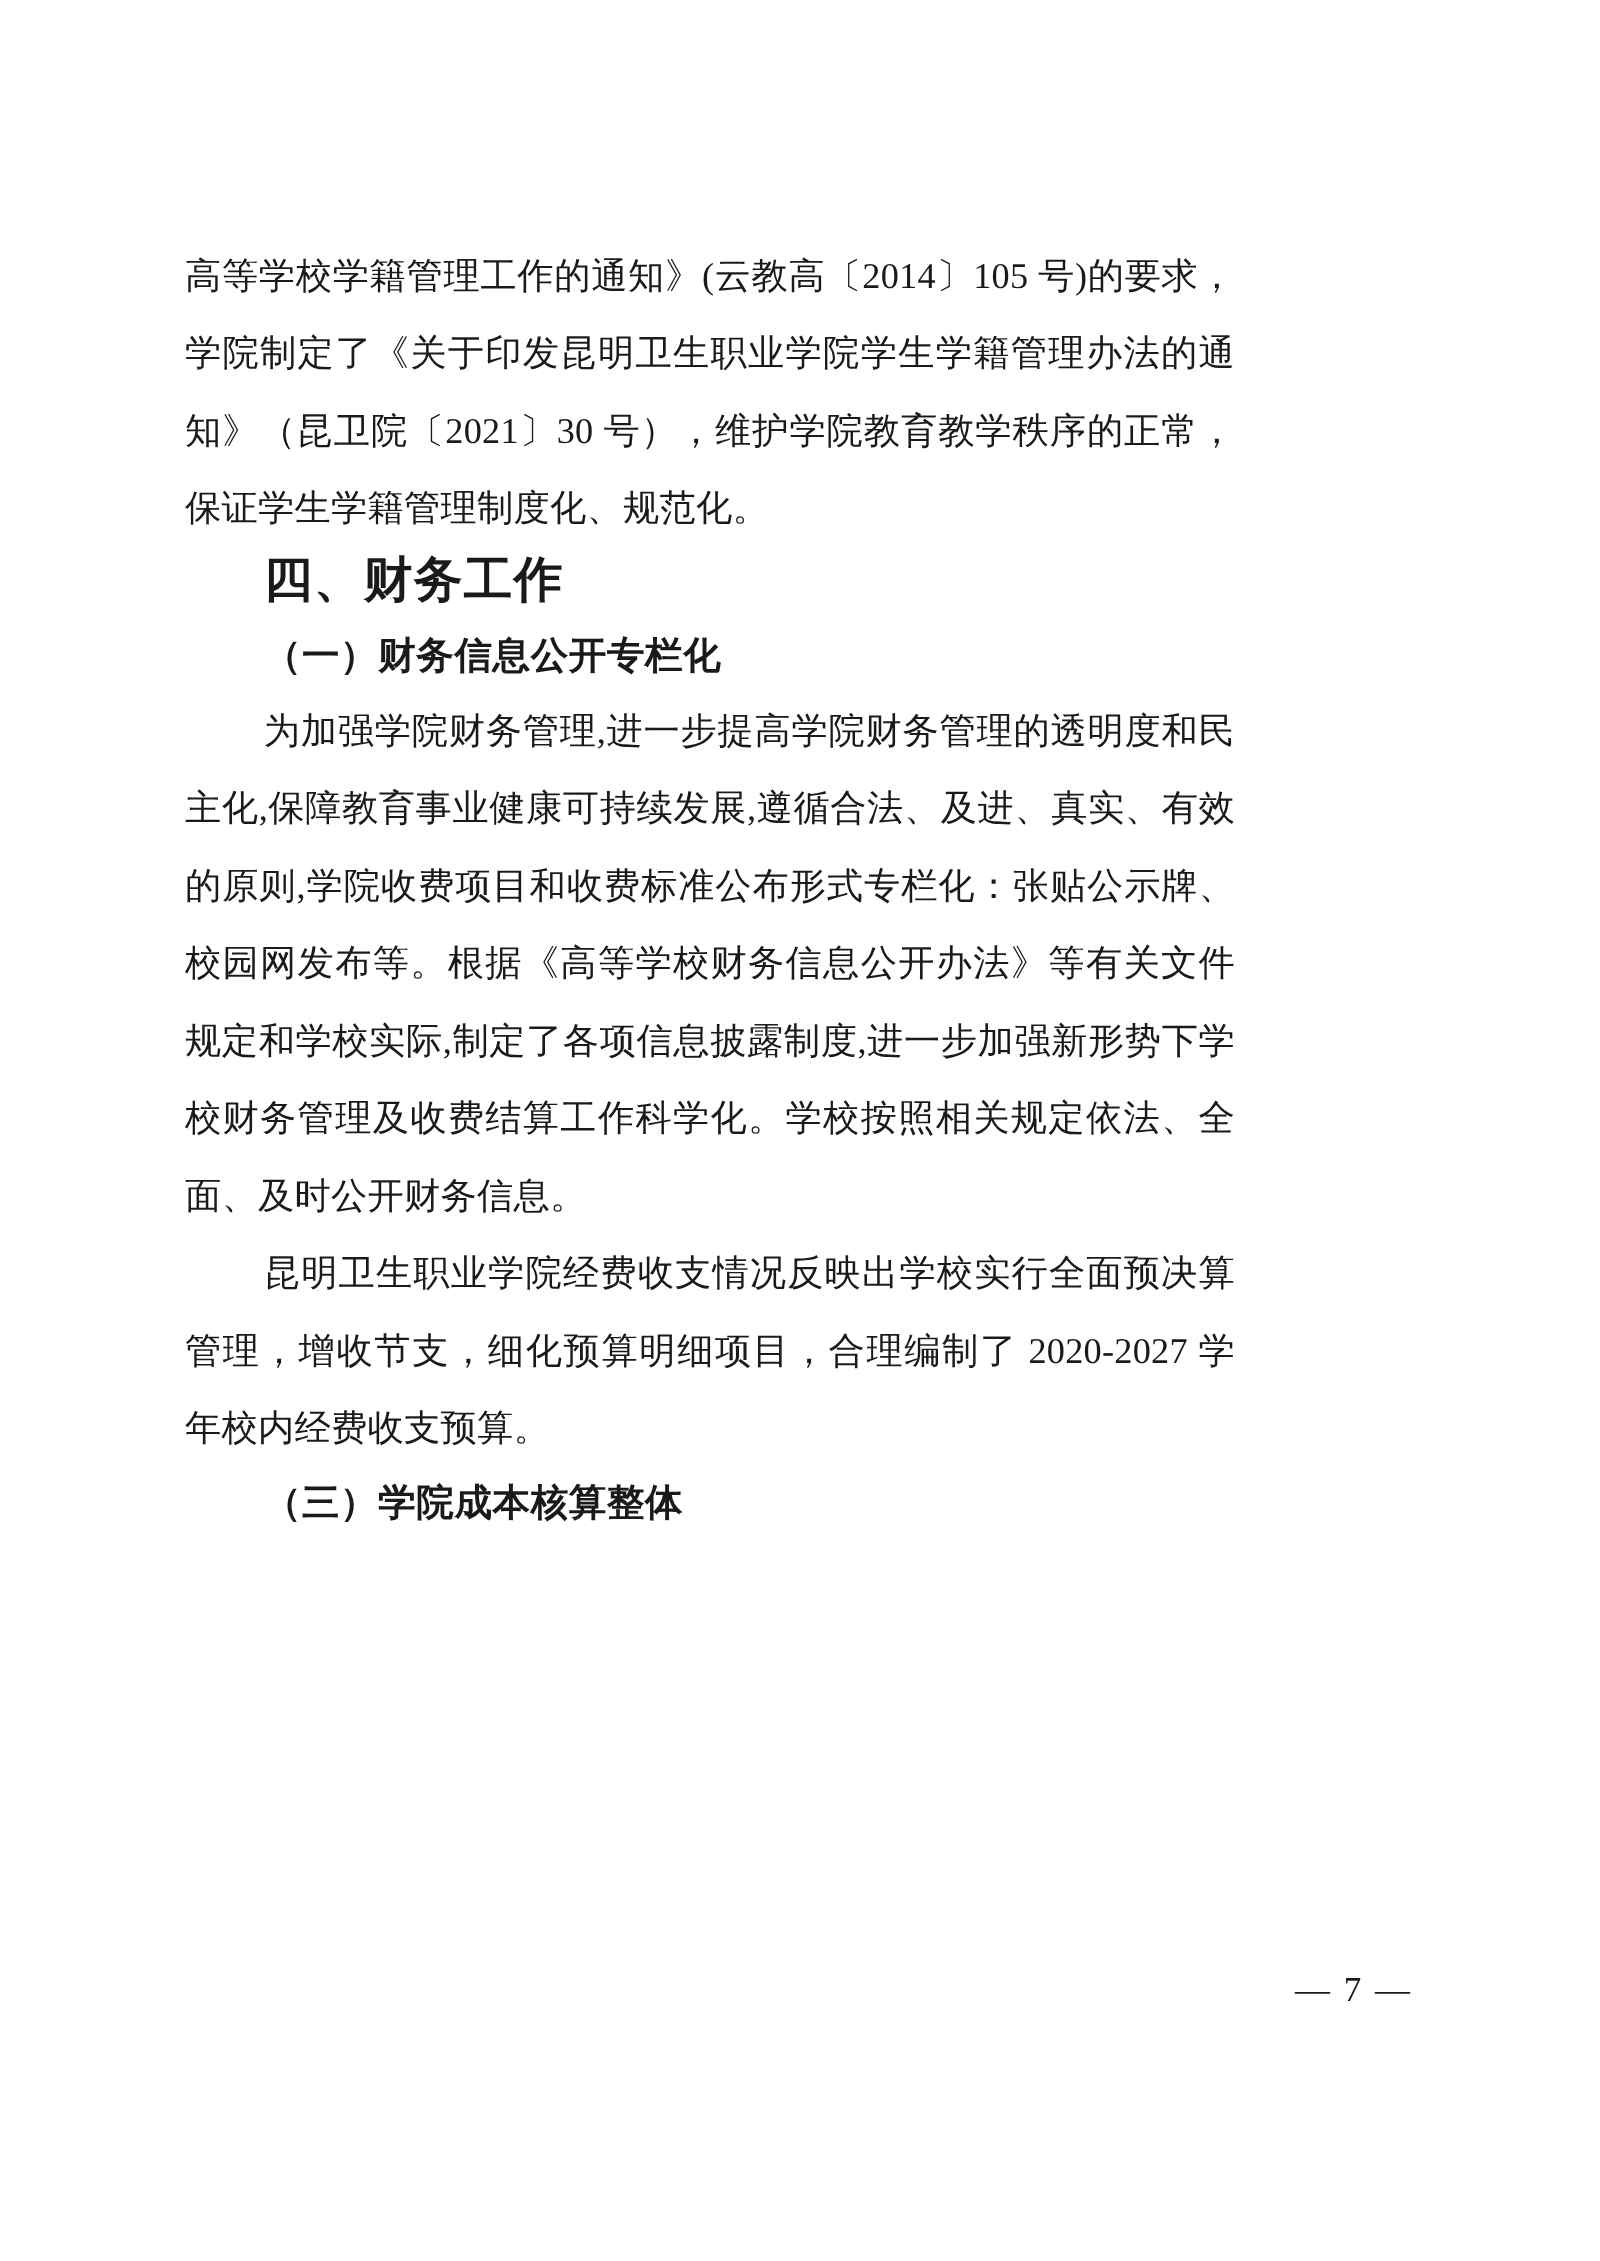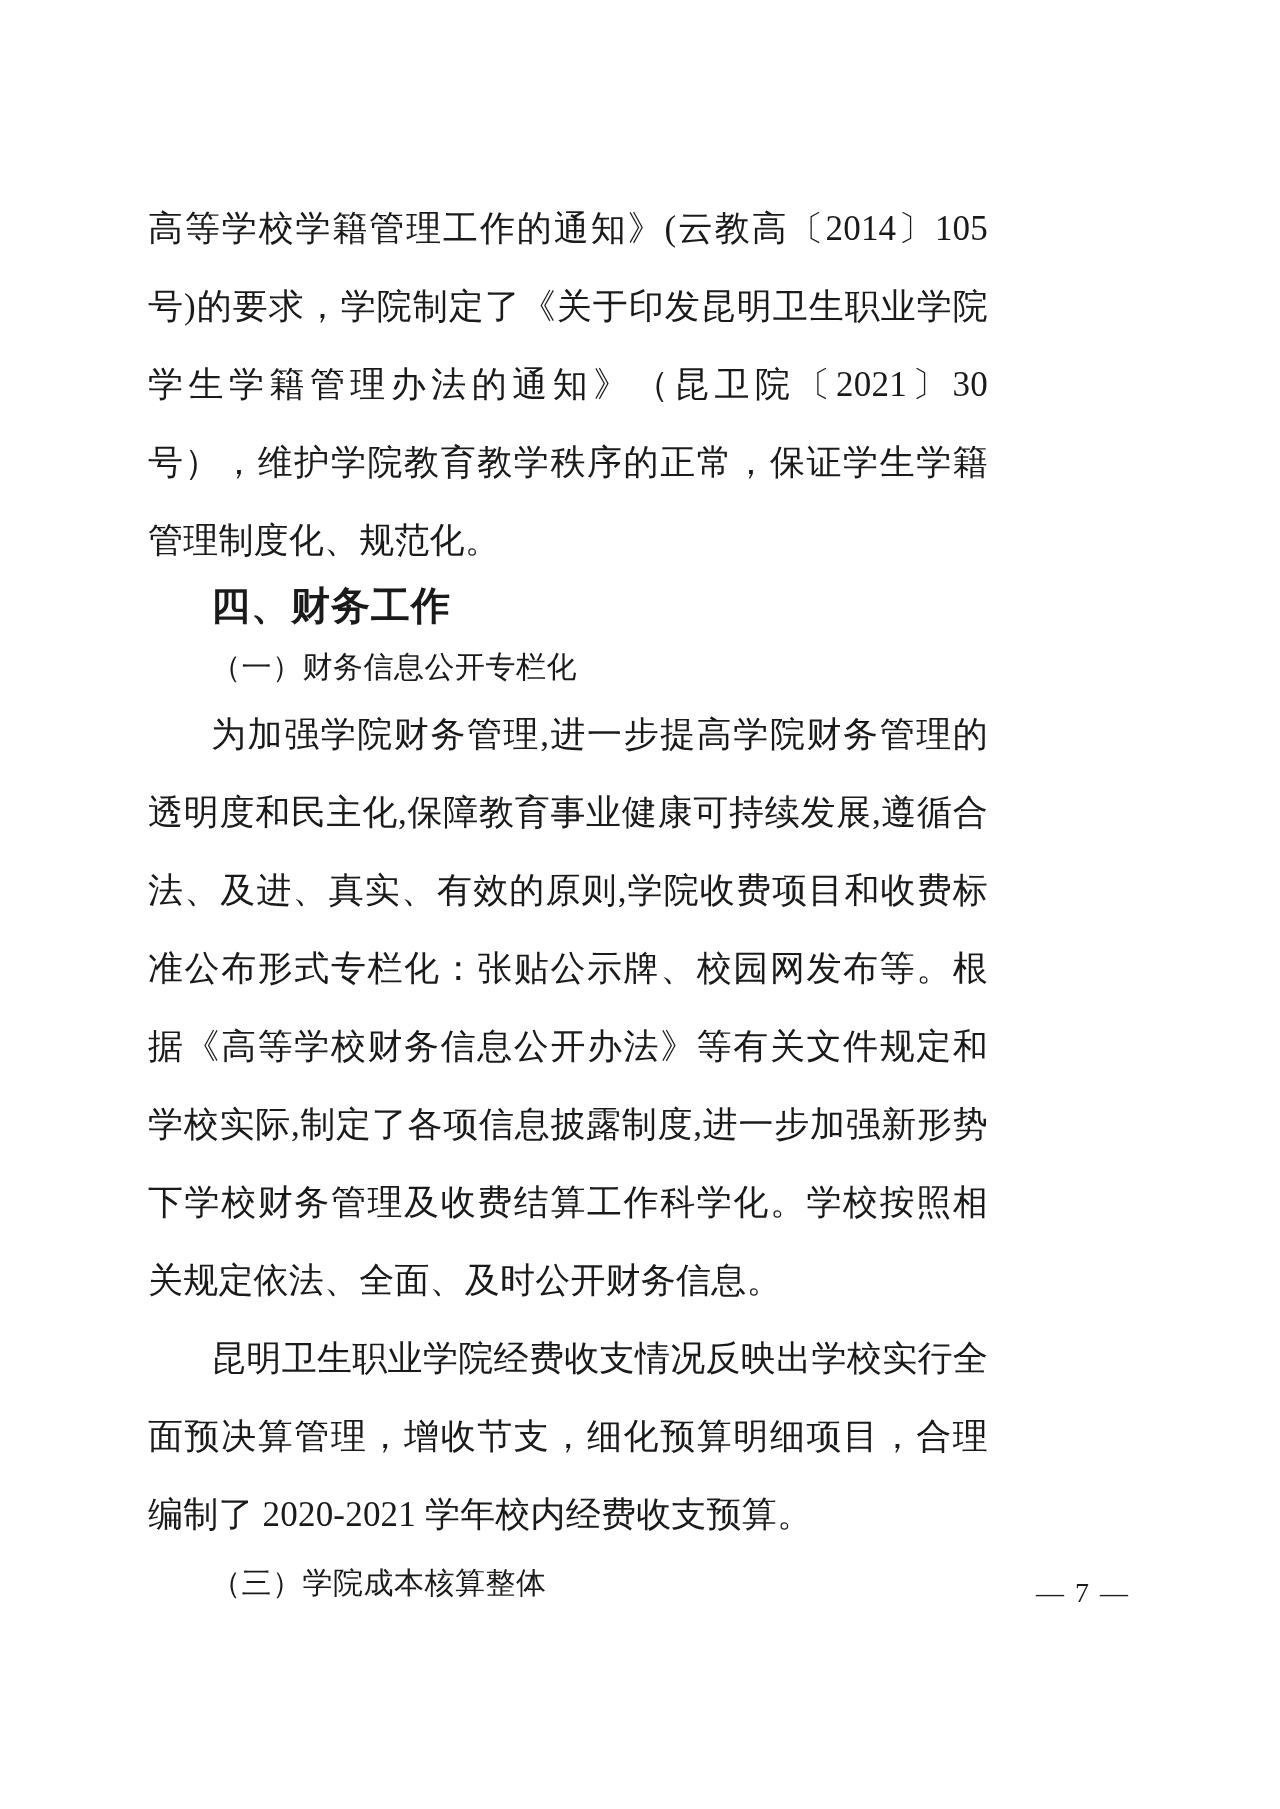--- a/index.html
+++ b/index.html
@@ -22,40 +22,40 @@
     width: 1280px;
     height: 1809px;
     box-sizing: border-box;
     padding: 190px 150px 0 148px;
   }
   .doc-body {
     width: 840px;
   }
   p {
     margin: 0;
-    font-size: 35px;
-    line-height: 78px;
+    font-size: 29px;
+    line-height: 62px;
     letter-spacing: 0.2px;
     text-align: justify;
     text-justify: inter-ideograph;
   }
   .indent {
     text-indent: 63px;
   }
   .heading {
     font-weight: bold;
     font-family: Liberation Mono, monospace;
     font-size: 39px;
     letter-spacing: 1px;
     text-indent: 63px;
     margin: 0;
     line-height: 58px;
   }
   .subheading {
-    font-weight: normal;
+    font-weight: bold;
     font-family: "Liberation Sans", "DejaVu Sans", sans-serif;
     font-size: 30px;
     letter-spacing: 0.5px;
     text-indent: 63px;
     margin: 0;
     line-height: 58px;
   }
   .pagenum {
     position: absolute;
     right: 150px;
@@ -73,21 +73,21 @@
 
     <p class="body">高等学校学籍管理工作的通知》(云教高〔2014〕105 号)的要求，学院制定了《关于印发昆明卫生职业学院学生学籍管理办法的通知》（昆卫院〔2021〕30 号），维护学院教育教学秩序的正常，保证学生学籍管理制度化、规范化。</p>
 
     <p class="heading">四、财务工作</p>
 
     <p class="subheading">（一）财务信息公开专栏化</p>
 
     <p class="indent">为加强学院财务管理,进一步提高学院财务管理的透明度和民主化,保障教育事业健康可持续发展,遵循合法、及进、真实、有效的原则,学院收费项目和收费标准公布形式专栏化：张贴公示牌、校园网发布等。根据《高等学校财务信息公开办法》等有关文件规定和学校实际,制定了各项信息披露制度,进一步加强新形势下学校财务管理及收费结算工作科学化。学校按照相关规定依法、全面、及时公开财务信息。</p>
 
 
-    <p class="indent">昆明卫生职业学院经费收支情况反映出学校实行全面预决算管理，增收节支，细化预算明细项目，合理编制了 2020-2021 学年校内经费收支预算。</p>
+    <p class="indent">昆明卫生职业学院经费收支情况反映出学校实行全面预决算管理，增收节支，细化预算明细项目，合理编制了 2020-2027 学年校内经费收支预算。</p>
 
     <p class="subheading">（三）学院成本核算整体</p>
 
 
   </div>
 
   <div class="pagenum">— 7 —</div>
 </div>
 
 </body></html>

